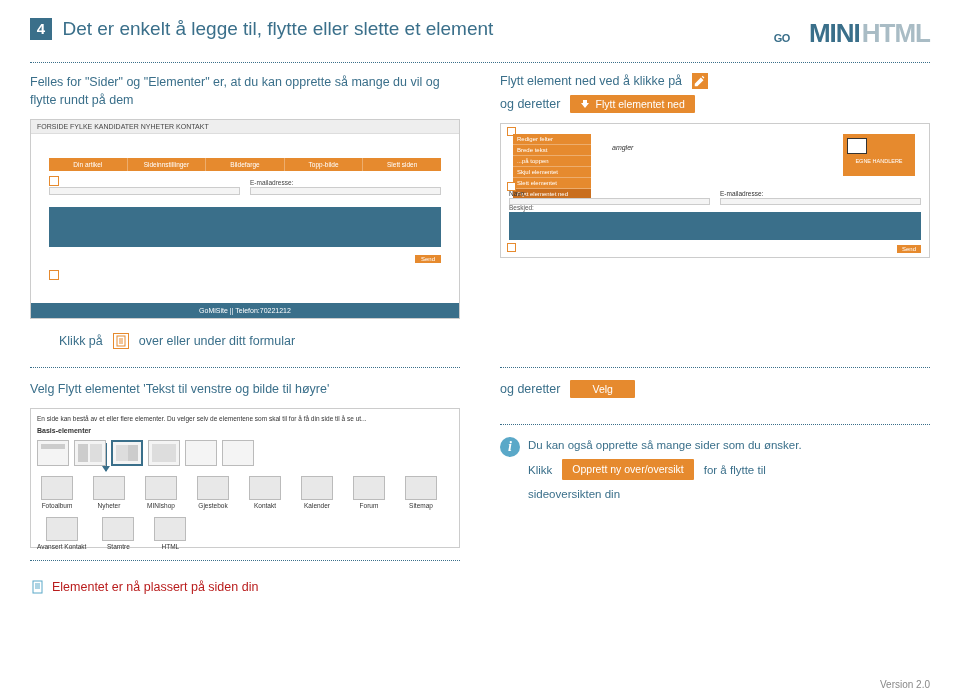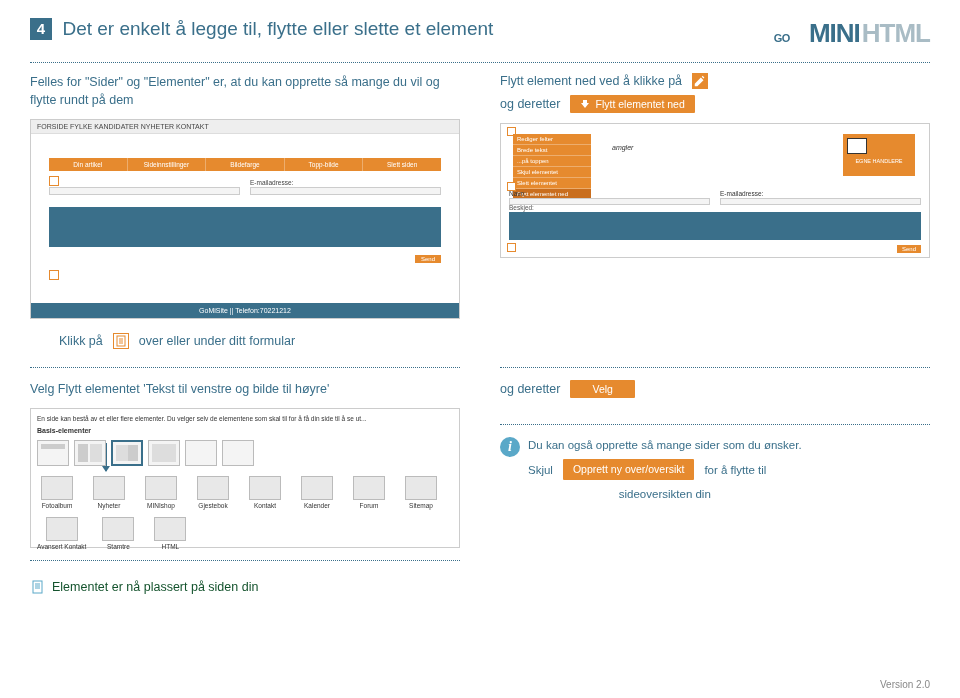--- a/index.html
+++ b/index.html
@@ -52,22 +52,22 @@
 .ss3-tab { font-weight: bold; font-size: 7px; margin-top: 4px; color: #333; }
 .ss3-grid { display: flex; gap: 5px; margin: 6px 0 10px 0; }
 .ss3-tile { width: 32px; height: 26px; border: 1px solid #bbb; background: #f4f4f4; position: relative; }
 .ss3-modules { display: flex; flex-wrap: wrap; gap: 8px 12px; }
 .ss3-mod { font-size: 6.5px; color: #333; text-align: center; min-width: 40px; }
 .ss3-mod-box { width: 32px; height: 24px; background: #e8e8e8; border: 1px solid #bbb; margin: 0 auto 2px auto; }
 .ss3-arrow { position: absolute; left: 74px; top: 34px; width: 2px; height: 28px; background: #3a6f8a; }
 .ss3-arrow::after { content: ''; position: absolute; bottom: -1px; left: -3px; border-left: 4px solid transparent; border-right: 4px solid transparent; border-top: 6px solid #3a6f8a; }
 .info-box { display: flex; align-items: flex-start; gap: 8px; font-size: 12px; color: #3a6f8a; }
 .info-icon { width: 20px; height: 20px; border-radius: 50%; background: #5aa8c8; color: #fff; font-family: Georgia, serif; font-style: italic; font-weight: bold; display: flex; align-items: center; justify-content: center; font-size: 14px; flex-shrink: 0; }
-.info-text { font-size: 11.5px; line-height: 1.4; font-weight: 300; text-align: center; }
-.el-placed { display: flex; align-items: center; gap: 6px; font-size: 12.5px; color: #14532d; margin-top: 18px; font-weight: 300; }
+.info-text { font-size: 11.5px; line-height: 1.4; font-weight: 300; }
+.el-placed { display: flex; align-items: center; gap: 6px; font-size: 12.5px; color: #b91c1c; margin-top: 18px; font-weight: 300; }
 .version { position: absolute; bottom: 8px; right: 30px; font-size: 10px; color: #888; }
 .dotted-half { border-top: 1px dotted #3a6f8a; margin: 12px 0; }
 </style>
 </head>
 <body>
 
 <div class="page">
   <div>
     <span class="step-badge">4</span>
     <span class="page-title">Det er enkelt å legge til, flytte eller slette et element</span>
@@ -243,21 +243,21 @@
         </span>
       </div>
 
       <div class="dotted-half" style="margin-top:26px;"></div>
 
       <div class="info-box">
         <div class="info-icon">i</div>
         <div class="info-text">
           <div>Du kan også opprette så mange sider som du ønsker.</div>
           <div class="inline-line" style="margin-top:6px; font-size:11.5px;">
-            <span>Skjul</span>
+            <span>Klikk</span>
             <span class="orange-btn">
               <span>Opprett ny over/oversikt</span>
             </span>
             <span>for å flytte til</span>
           </div>
           <div style="margin-top:6px;">sideoversikten din</div>
         </div>
       </div>
     </div>
   </div>

